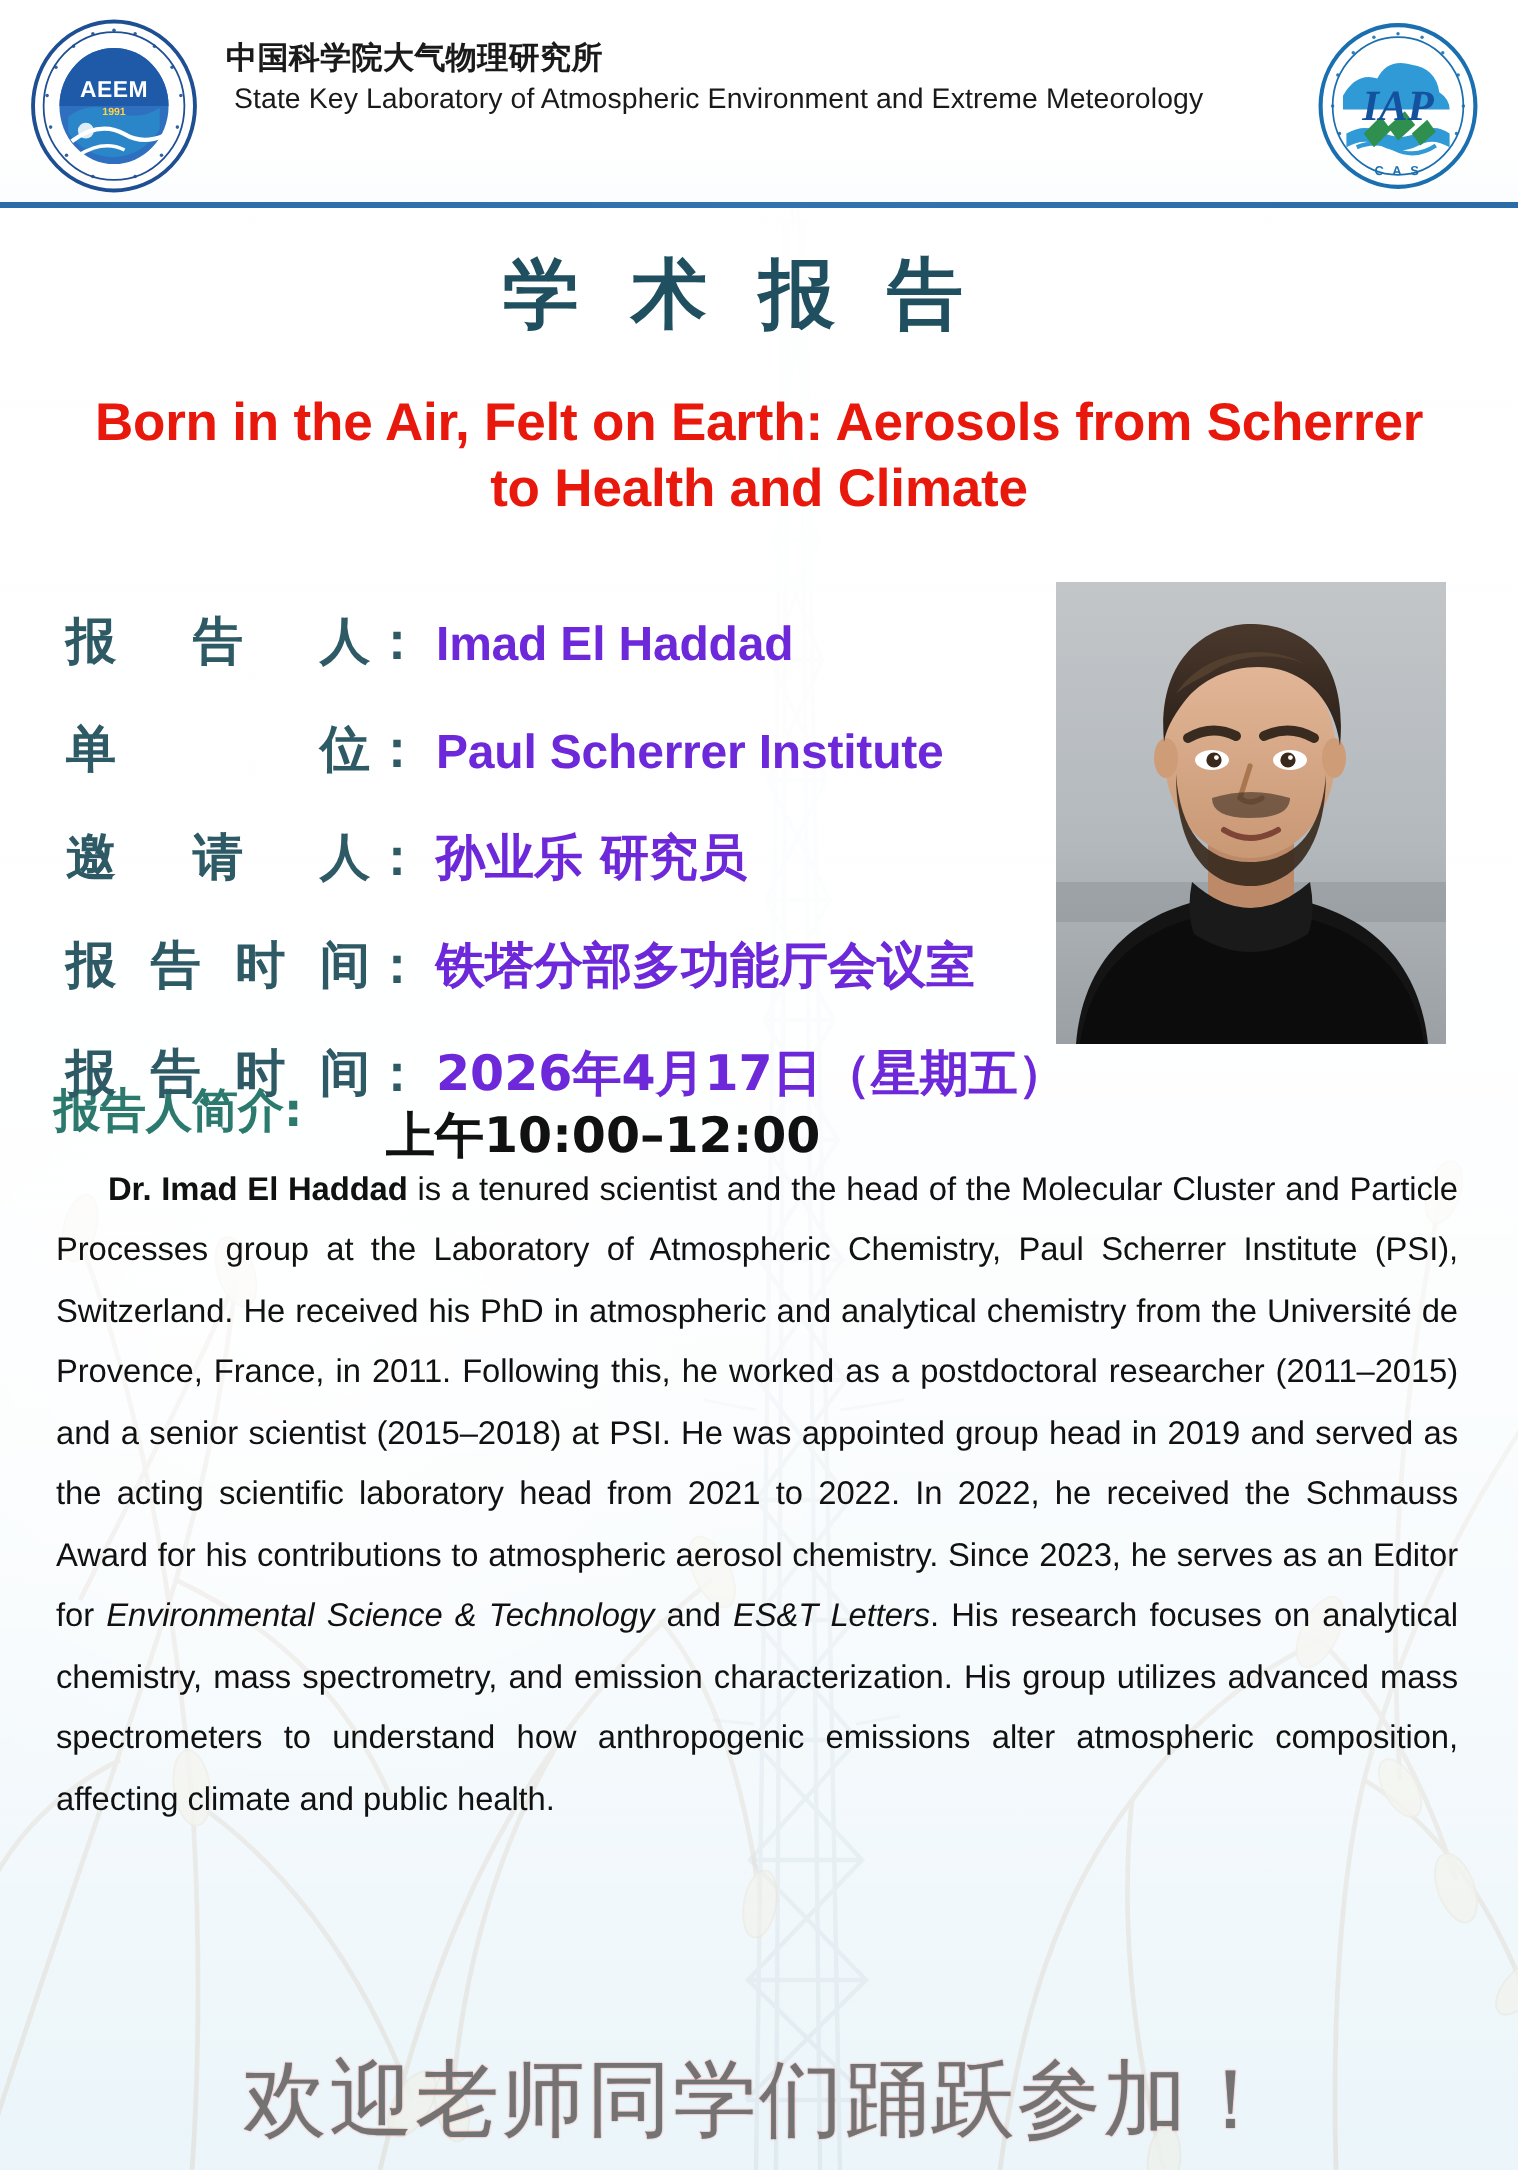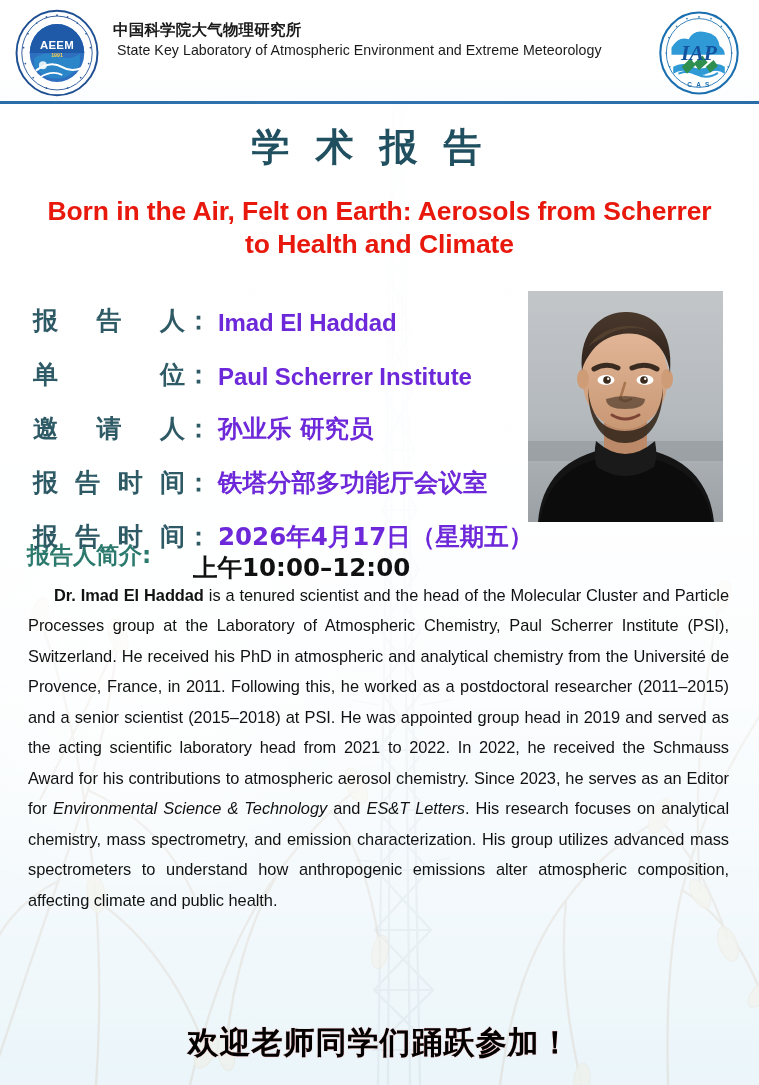--- a/index.html
+++ b/index.html
@@ -231,23 +231,23 @@
   .bio-text em { font-style: italic; }
 
   
   .footer-welcome {
     position: absolute;
     left: 0;
     right: 0;
     top: 1022px;
     z-index: 3;
     text-align: center;
-    font-size: 31px;
-    font-weight: bold;
-    color: #000000;
+    font-size: 42px;
+    font-weight: normal;
+    color: #737373;
     font-family: "DejaVu Sans", "Liberation Sans", sans-serif;
     letter-spacing: 1px;
     text-shadow: 0 0 1px rgba(232,20,10,.5);
   }
 </style>
 </head>
 <body>
 
 <div class="poster">
 

